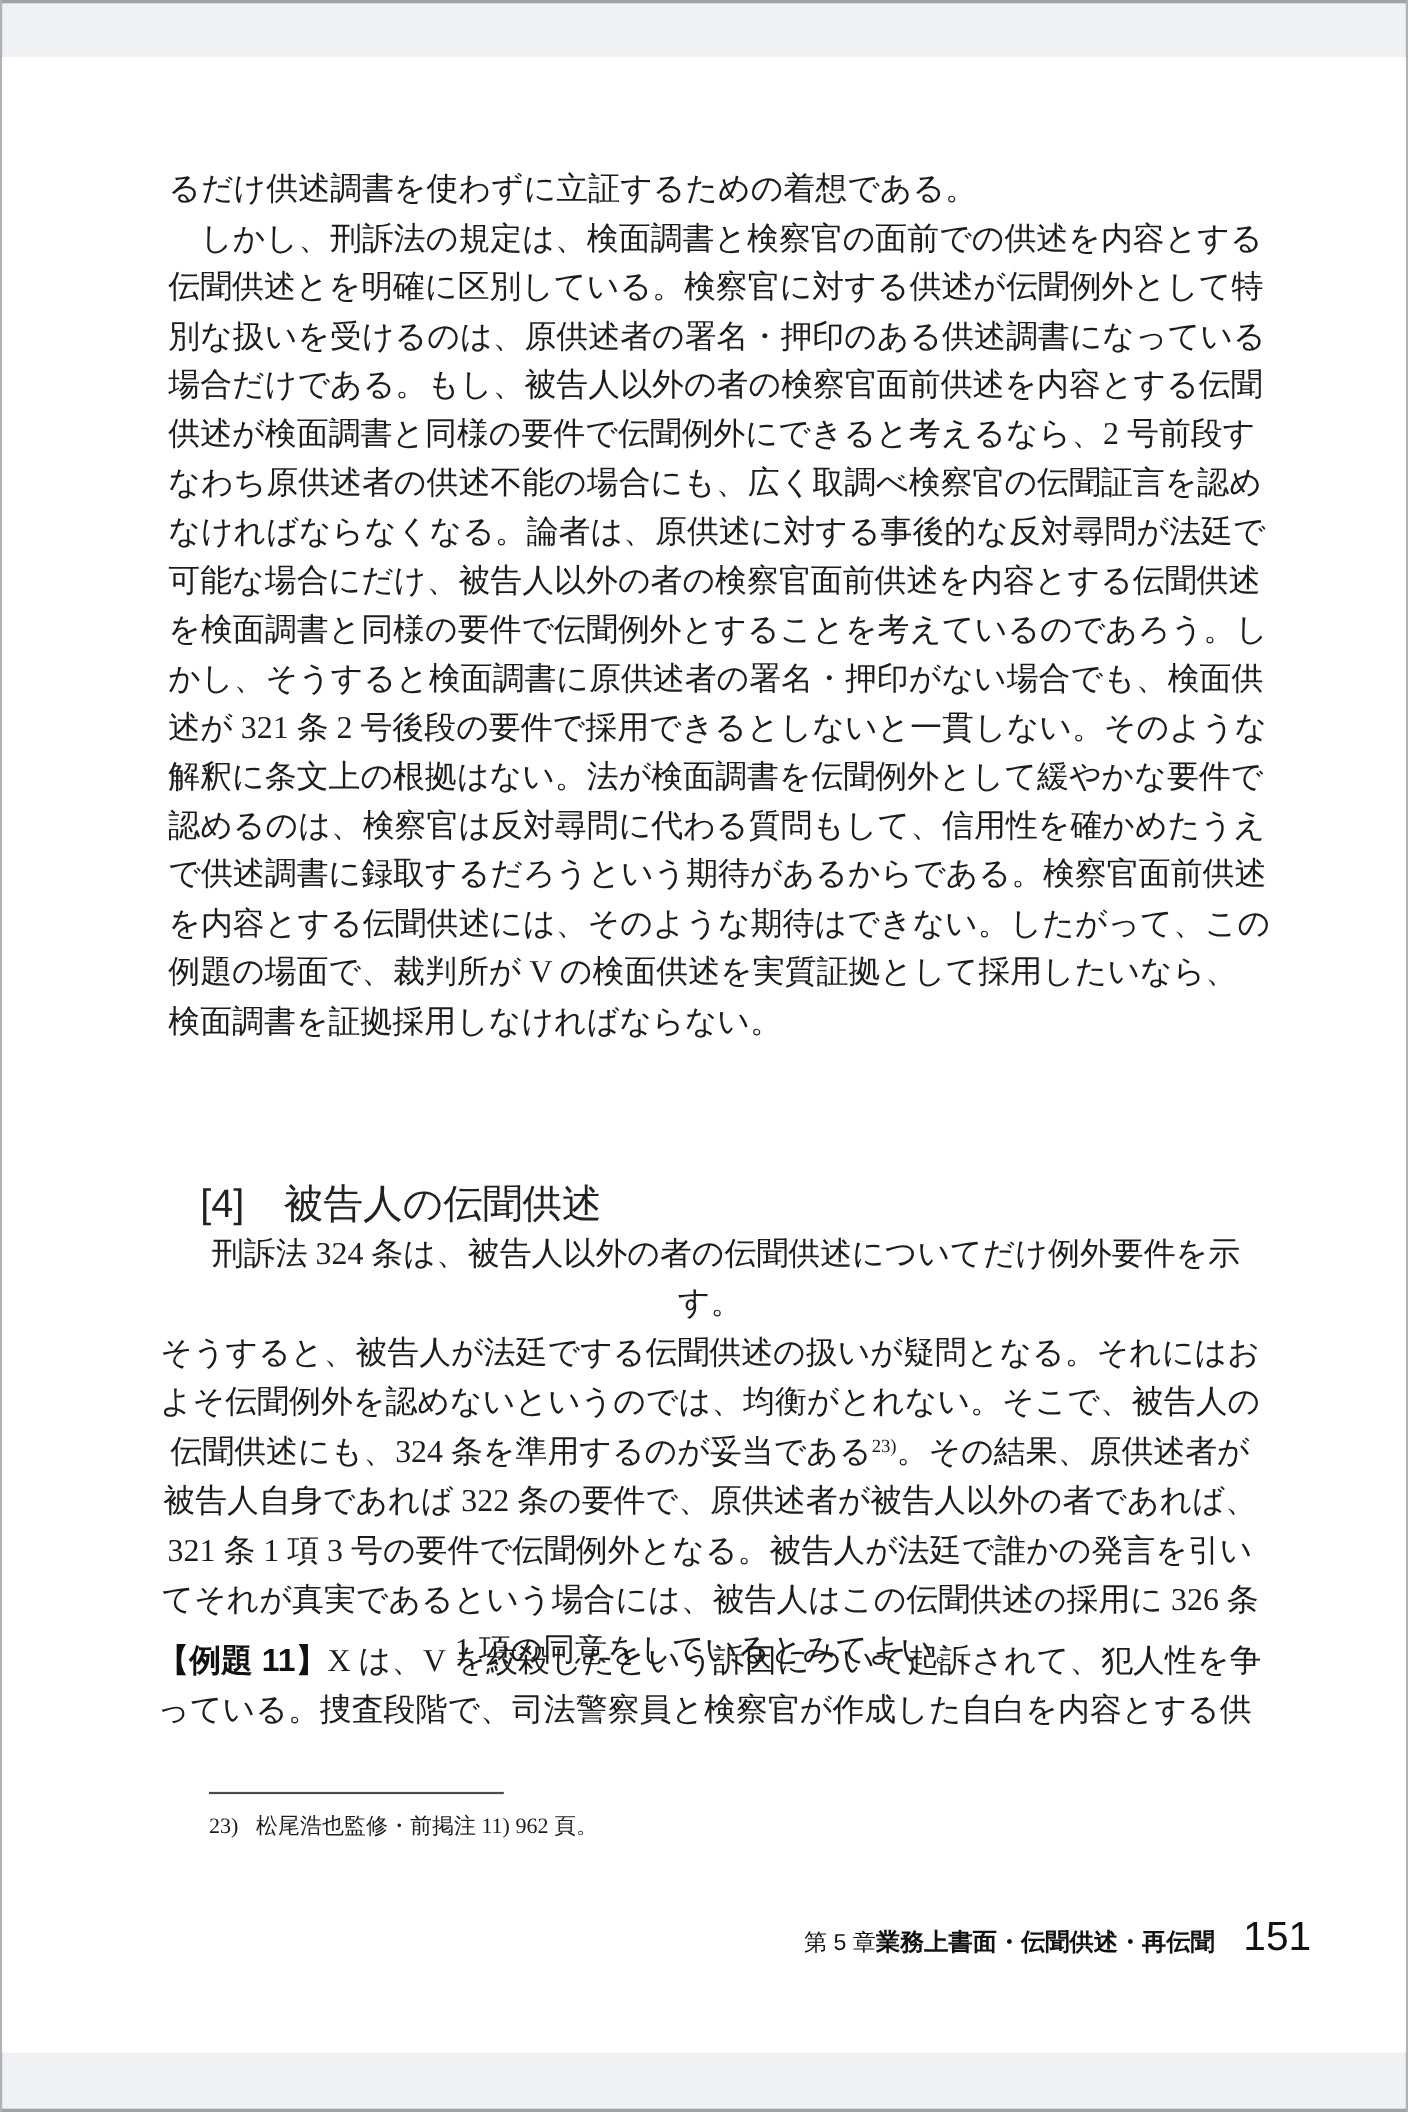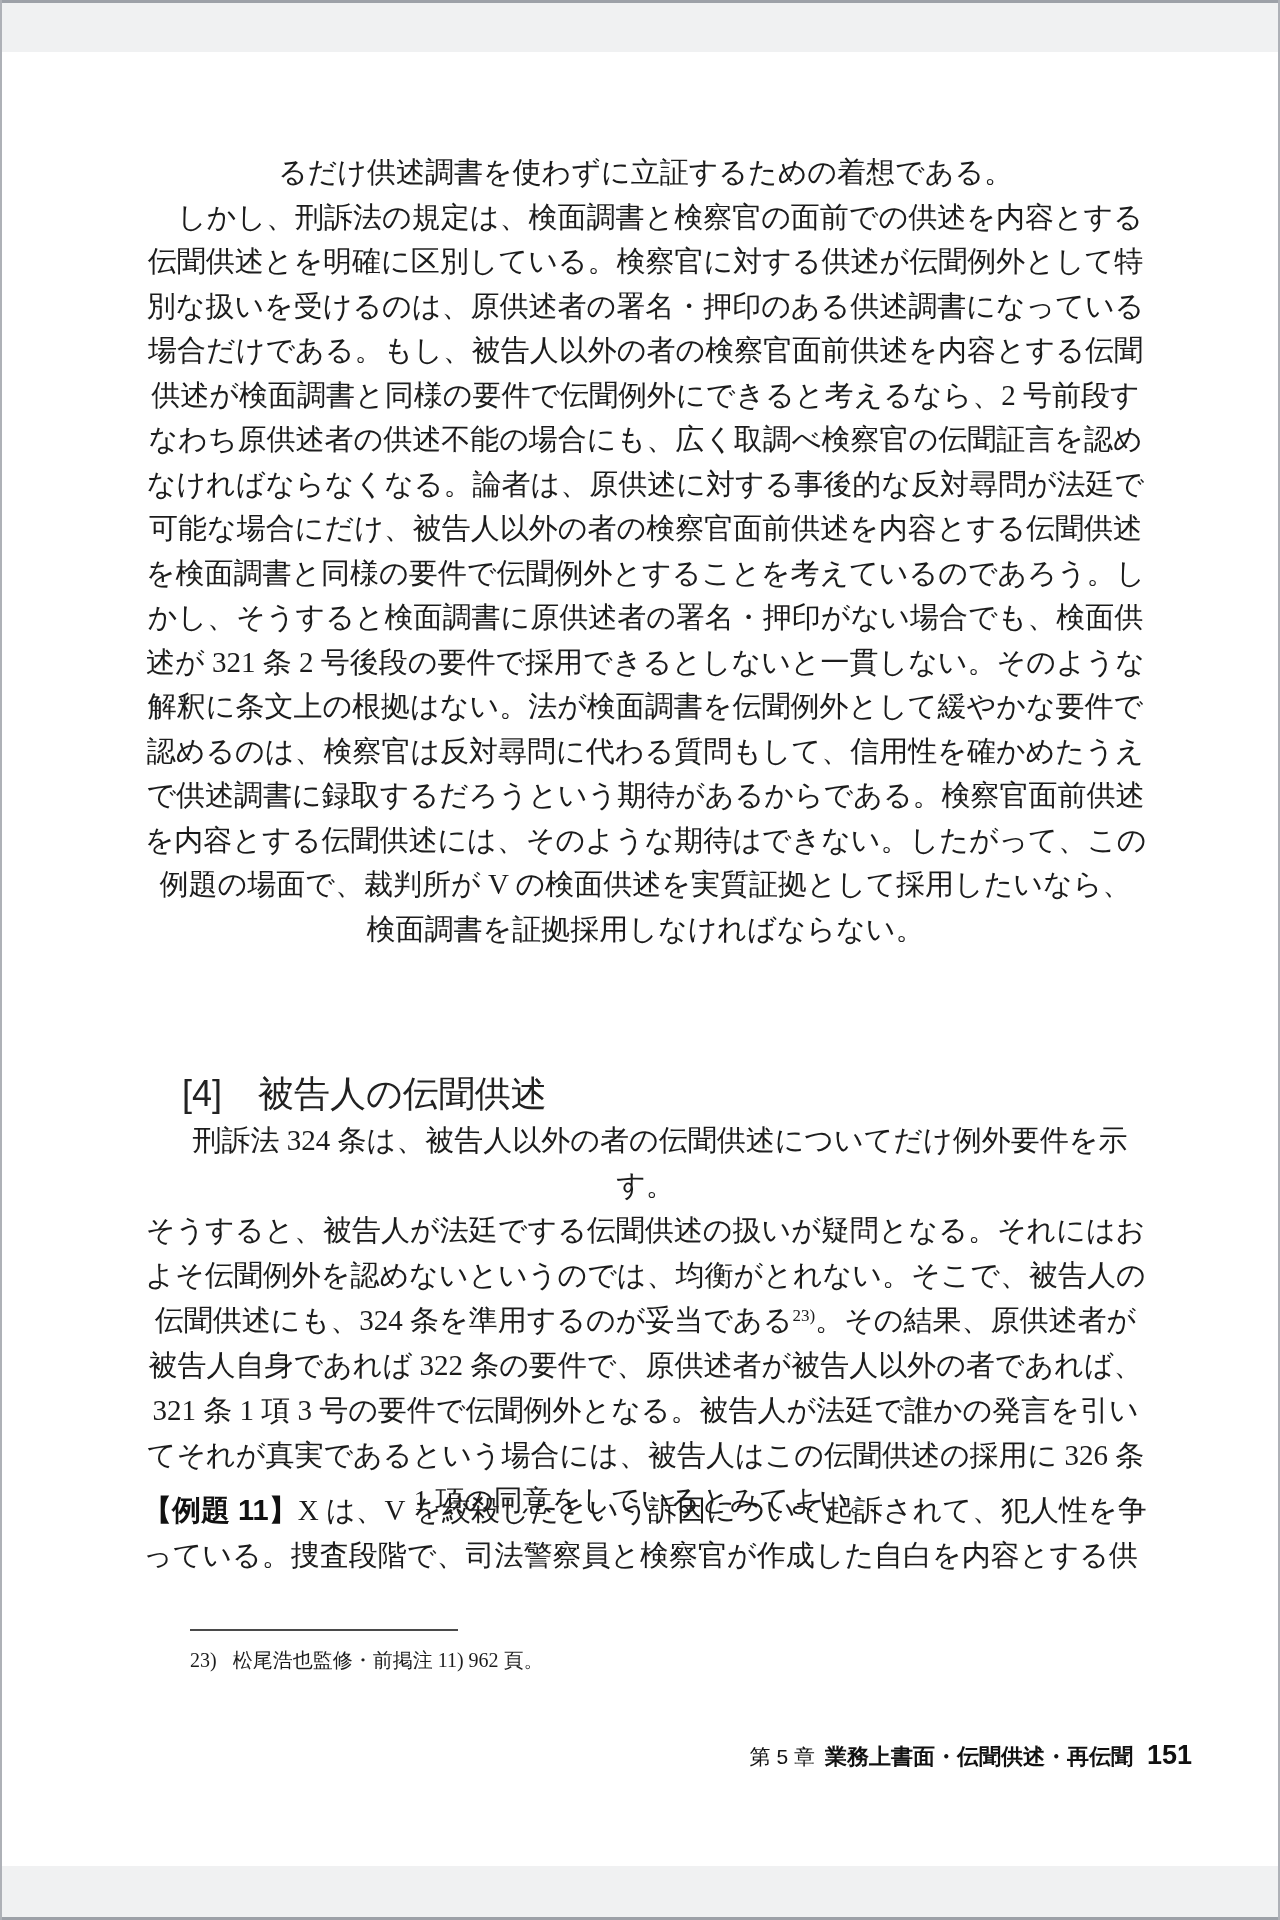--- a/index.html
+++ b/index.html
@@ -18,21 +18,21 @@
     position:absolute;left:2px;top:52px;width:1276px;height:1814px;
     background:#ffffff;
   }
   .body-text{
     position:absolute;
     color:#1c1c1c;
     font-size:29px;
     white-space:pre-line;
     letter-spacing:0;
   }
-  .p1{left:143px;top:150px;width:1005px;line-height:44.5px;text-align:center;}
+  .p1{left:153px;top:150px;width:1005px;line-height:44.5px;}
   .heading{
     position:absolute;left:182px;top:1072px;
     font-family:"Liberation Sans", sans-serif;
     font-weight:500;color:#222;
     font-size:36px;line-height:44px;white-space:pre;
   }
   .p2{left:143px;top:1118px;width:1005px;line-height:45px;text-align:center;}
   .p2 sup{
     font-size:17px;
     vertical-align:9px;
@@ -52,22 +52,22 @@
     font-size:20px;line-height:30px;color:#1c1c1c;
     white-space:nowrap;
   }
   .footnote .fn-num{margin-right:16px;}
   .running-foot{
     position:absolute;top:1740px;right:88px;
     font-family:"Liberation Sans", sans-serif;
     white-space:nowrap;color:#111;
   }
   .chap-label{font-size:21px;font-weight:400;}
-  .chap-title{font-size:22px;font-weight:700;margin-left:10px;}
-  .page-num{font-size:27px;font-weight:700;margin-left:14px;}
+  .chap-title{font-size:22px;font-weight:700;}
+  .page-num{font-size:37px;font-weight:400;margin-left:26px;}
 </style>
 </head>
 <body>
 
 <div class="edge edge-top"></div>
 <div class="edge edge-bottom"></div>
 <div class="edge-left edge"></div>
 <div class="edge-right edge"></div>
 
 <div class="sheet"></div>

